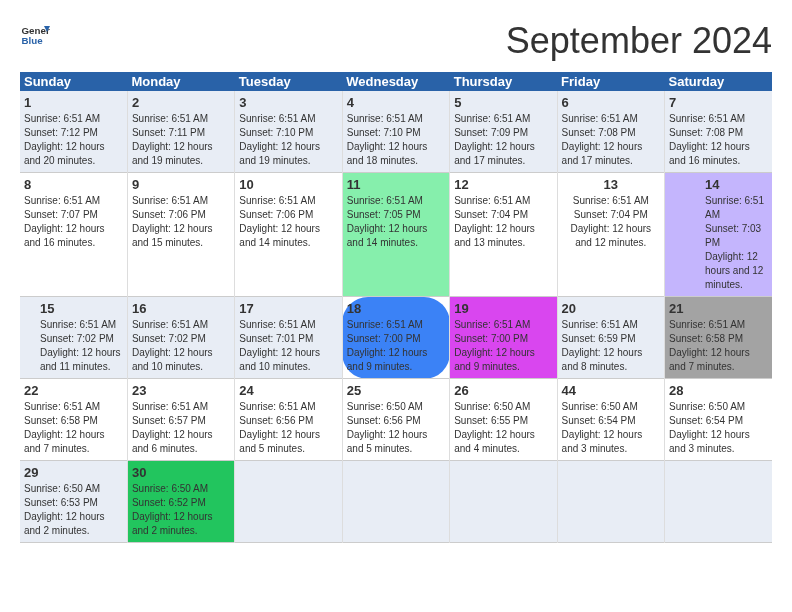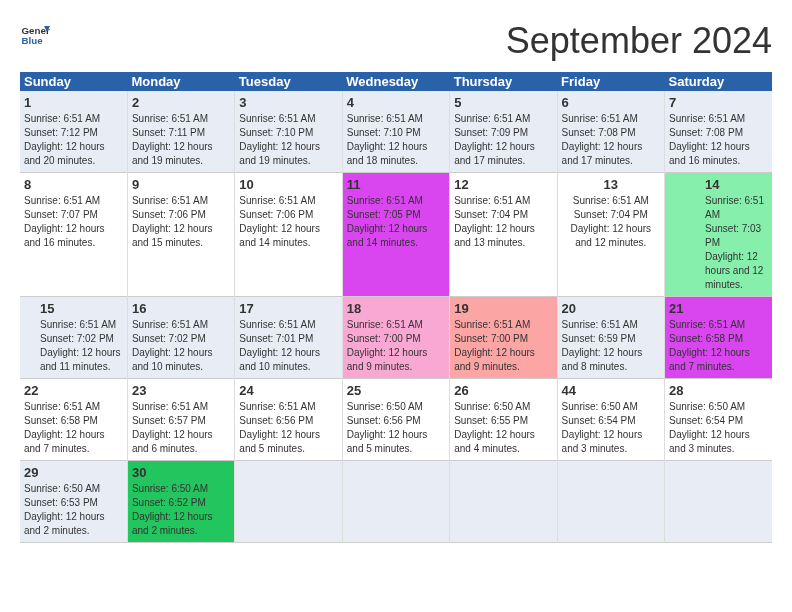--- a/index.html
+++ b/index.html
@@ -150,63 +150,63 @@
           <div class="day-info">Sunrise: 6:51 AM<br>Sunset: 7:07 PM<br>Daylight: 12 hours and 16 minutes.</div>
         </td>
         <td style="background-color: rgb(255, 255, 255); height: 80px;">
           <span class="day-num">9</span>
           <div class="day-info">Sunrise: 6:51 AM<br>Sunset: 7:06 PM<br>Daylight: 12 hours and 15 minutes.</div>
         </td>
         <td style="background-color: rgb(255, 255, 255); height: 80px;">
           <span class="day-num">10</span>
           <div class="day-info">Sunrise: 6:51 AM<br>Sunset: 7:06 PM<br>Daylight: 12 hours and 14 minutes.</div>
         </td>
-        <td style="background-color: #d946ef; height: 80px;">
+        <td style="background-color: #86efac; height: 80px;">
           <span class="day-num">11</span>
           <div class="day-info">Sunrise: 6:51 AM<br>Sunset: 7:05 PM<br>Daylight: 12 hours and 14 minutes.</div>
         </td>
         <td style="background-color: rgb(255, 255, 255); height: 80px;">
           <span class="day-num">12</span>
           <div class="day-info">Sunrise: 6:51 AM<br>Sunset: 7:04 PM<br>Daylight: 12 hours and 13 minutes.</div>
         </td>
         <td style="background-color: rgb(255, 255, 255); height: 80px; text-align: center;">
           <span class="day-num">13</span>
           <div class="day-info">Sunrise: 6:51 AM<br>Sunset: 7:04 PM<br>Daylight: 12 hours and 12 minutes.</div>
         </td>
-        <td style="background-color: #86efac; height: 80px; padding-left: 40px;">
+        <td style="background-color: #c4b5fd; height: 80px; padding-left: 40px;">
           <span class="day-num">14</span>
           <div class="day-info">Sunrise: 6:51 AM<br>Sunset: 7:03 PM<br>Daylight: 12 hours and 12 minutes.</div>
         </td>
       </tr>
       <tr>
         <td style="background-color: rgb(232, 237, 245); height: 80px; padding-left: 20px;">
           <span class="day-num">15</span>
           <div class="day-info">Sunrise: 6:51 AM<br>Sunset: 7:02 PM<br>Daylight: 12 hours and 11 minutes.</div>
         </td>
         <td style="background-color: rgb(232, 237, 245); height: 80px;">
           <span class="day-num">16</span>
           <div class="day-info">Sunrise: 6:51 AM<br>Sunset: 7:02 PM<br>Daylight: 12 hours and 10 minutes.</div>
         </td>
         <td style="background-color: rgb(232, 237, 245); height: 80px;">
           <span class="day-num">17</span>
           <div class="day-info">Sunrise: 6:51 AM<br>Sunset: 7:01 PM<br>Daylight: 12 hours and 10 minutes.</div>
         </td>
-        <td style="background-color: #f9a8d4; height: 80px;">
+        <td style="background-color: #3b82f6; height: 80px; border-radius: 26px;">
           <span class="day-num">18</span>
           <div class="day-info">Sunrise: 6:51 AM<br>Sunset: 7:00 PM<br>Daylight: 12 hours and 9 minutes.</div>
         </td>
-        <td style="background-color: #fca5a5; height: 80px;">
+        <td style="background-color: #d946ef; height: 80px;">
           <span class="day-num">19</span>
           <div class="day-info">Sunrise: 6:51 AM<br>Sunset: 7:00 PM<br>Daylight: 12 hours and 9 minutes.</div>
         </td>
         <td style="background-color: rgb(232, 237, 245); height: 80px;">
           <span class="day-num">20</span>
           <div class="day-info">Sunrise: 6:51 AM<br>Sunset: 6:59 PM<br>Daylight: 12 hours and 8 minutes.</div>
         </td>
-        <td style="background-color: #d946ef; height: 80px;">
+        <td style="background-color: #a3a3a3; height: 80px;">
           <span class="day-num">21</span>
           <div class="day-info">Sunrise: 6:51 AM<br>Sunset: 6:58 PM<br>Daylight: 12 hours and 7 minutes.</div>
         </td>
       </tr>
       <tr>
         <td style="background-color: rgb(255, 255, 255); height: 80px;">
           <span class="day-num">22</span>
           <div class="day-info">Sunrise: 6:51 AM<br>Sunset: 6:58 PM<br>Daylight: 12 hours and 7 minutes.</div>
         </td>
         <td style="background-color: rgb(255, 255, 255); height: 80px;">

